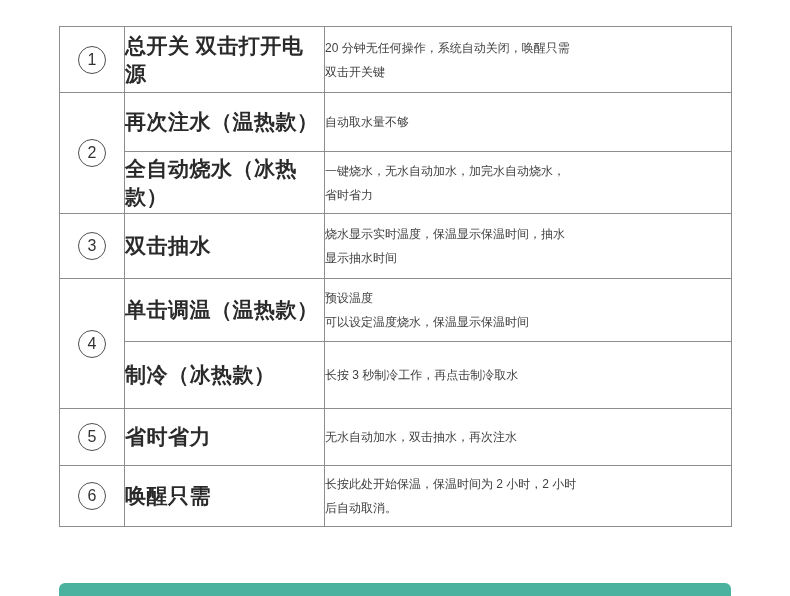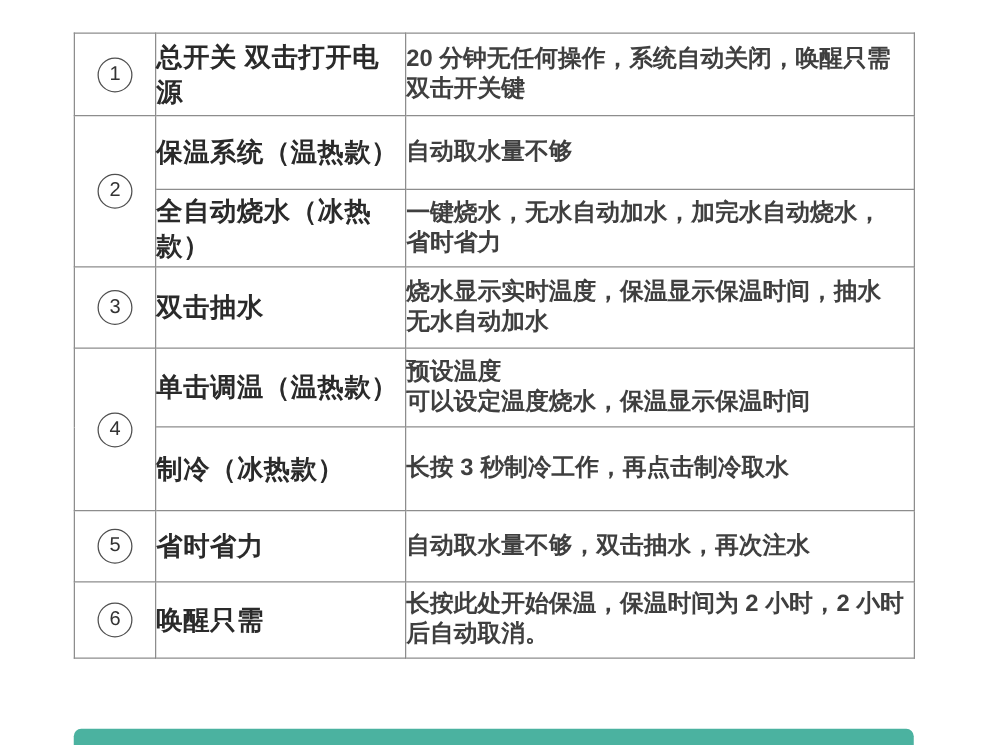--- a/index.html
+++ b/index.html
@@ -53,22 +53,22 @@
   }
   td.feat-cell {
     font-size: 21px;
     font-weight: 700;
     color: #2a2a2a;
     padding-left: 16px;
     padding-right: 6px;
     letter-spacing: 0.5px;
   }
   td.desc-cell {
-    font-size: 19px;
-    font-weight: 700;
+    font-size: 12px;
+    font-weight: 400;
     color: #3f3f3f;
     line-height: 24px;
     padding-left: 14px;
     padding-right: 12px;
     white-space: pre-line;
   }
   .section-accent-bar {
     position: absolute;
     left: 59px;
     bottom: 0;
@@ -96,57 +96,57 @@
           </td>
           <td class="feat-cell">总开关 双击打开电源</td>
           <td class="desc-cell">20 分钟无任何操作，系统自动关闭，唤醒只需
 双击开关键</td>
         </tr>
 
         <tr style="height:59px;">
           <td class="num-cell" rowspan="2">
             <span class="circled-num">2</span>
           </td>
-          <td class="feat-cell">保温系统（温热款）</td>
+          <td class="feat-cell">再次注水（温热款）</td>
           <td class="desc-cell">自动取水量不够</td>
         </tr>
         <tr style="height:62px;">
           <td class="feat-cell">全自动烧水（冰热款）</td>
           <td class="desc-cell">一键烧水，无水自动加水，加完水自动烧水，
 省时省力</td>
         </tr>
 
         <tr style="height:65px;">
           <td class="num-cell">
             <span class="circled-num">3</span>
           </td>
           <td class="feat-cell">双击抽水</td>
           <td class="desc-cell">烧水显示实时温度，保温显示保温时间，抽水
-无水自动加水</td>
+显示抽水时间</td>
         </tr>
 
         <tr style="height:63px;">
           <td class="num-cell" rowspan="2">
             <span class="circled-num">4</span>
           </td>
           <td class="feat-cell">单击调温（温热款）</td>
           <td class="desc-cell">预设温度
 可以设定温度烧水，保温显示保温时间</td>
         </tr>
         <tr style="height:67px;">
           <td class="feat-cell">制冷（冰热款）</td>
           <td class="desc-cell">长按 3 秒制冷工作，再点击制冷取水</td>
         </tr>
 
         <tr style="height:57px;">
           <td class="num-cell">
             <span class="circled-num">5</span>
           </td>
           <td class="feat-cell">省时省力</td>
-          <td class="desc-cell">自动取水量不够，双击抽水，再次注水</td>
+          <td class="desc-cell">无水自动加水，双击抽水，再次注水</td>
         </tr>
 
         <tr style="height:61px;">
           <td class="num-cell">
             <span class="circled-num">6</span>
           </td>
           <td class="feat-cell">唤醒只需</td>
           <td class="desc-cell">长按此处开始保温，保温时间为 2 小时，2 小时
 后自动取消。</td>
         </tr>

